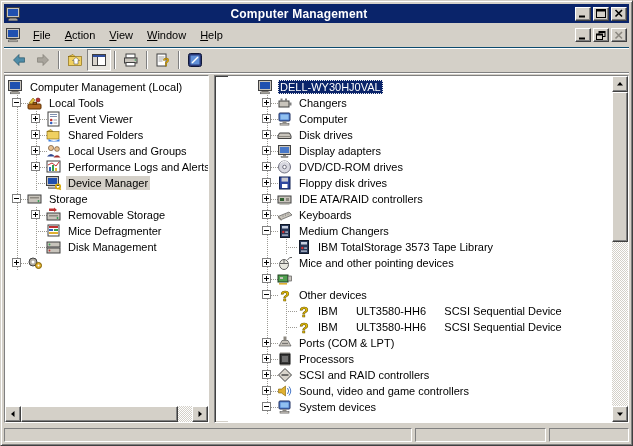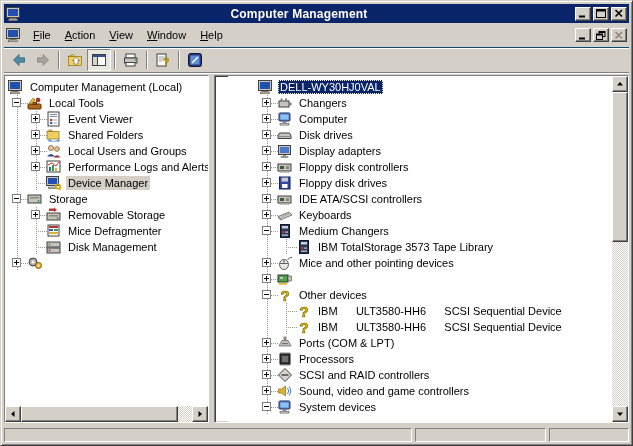--- a/index.html
+++ b/index.html
@@ -360,36 +360,35 @@
                 <path d="M2.5 6 L12.5 6 L14 9 L14 11.5 L1 11.5 L1 9 Z" fill="#C8C4BC" stroke="#404040"></path>
                 <rect x="2" y="9" width="11" height="1" fill="#8C8880"></rect>
               </svg></span><span class="tree-label">Disk drives</span></div>
           <div class="tree-row"><span class="cell line stub"><span class="expander plus"></span></span><span class="tree-icon"><svg width="16" height="16" viewBox="0 0 16 16">
                 <rect x="1.5" y="2.5" width="12" height="9" fill="#C8C4BC" stroke="#404040"></rect>
                 <rect x="3" y="4" width="9" height="6" fill="#4878C8"></rect>
                 <rect x="6" y="12" width="3" height="1.4" fill="#8C8880"></rect>
                 <rect x="4" y="13.4" width="7" height="1.2" fill="#C8C4BC" stroke="#404040" stroke-width="0.4"></rect>
               </svg></span><span class="tree-label">Display adapters</span></div>
           <div class="tree-row"><span class="cell line stub"><span class="expander plus"></span></span><span class="tree-icon"><svg width="16" height="16" viewBox="0 0 16 16">
+                <circle cx="7.5" cy="8" r="6" fill="#D8D8E0" stroke="#707080"></circle>
+                <circle cx="7.5" cy="8" r="1.8" fill="#fff" stroke="#707080"></circle>
+                <path d="M3.2 4.5 A5.5 5.5 0 0 1 11.8 4.5" stroke="#fff" fill="none"></path>
+              </svg></span><span class="tree-label">DVD/CD-ROM drives</span></div>
+          <div class="tree-row"><span class="cell line stub"><span class="expander plus"></span></span><span class="tree-icon"><svg width="16" height="16" viewBox="0 0 16 16">
+                <rect x="2.5" y="2" width="10.5" height="12" fill="#3048A0" stroke="#102050"></rect>
+                <rect x="4.5" y="2.6" width="6.5" height="4" fill="#C8C8D0"></rect>
+                <rect x="5" y="9" width="5.5" height="4" fill="#fff"></rect>
+              </svg></span><span class="tree-label">Floppy disk drives</span></div>
+          <div class="tree-row"><span class="cell line stub"><span class="expander plus"></span></span><span class="tree-icon"><svg width="16" height="16" viewBox="0 0 16 16">
                 <rect x="1" y="5" width="13" height="7" fill="#C8C4BC" stroke="#404040"></rect>
                 <rect x="3" y="7" width="4" height="3" fill="#306030"></rect>
                 <rect x="9" y="7" width="3" height="3" fill="#8C8880"></rect>
                 <rect x="2.5" y="12" width="10" height="1.6" fill="#A0A098"></rect>
-              </svg></span><span class="tree-label">Floppy disk controllers</span></div>
-          <div class="tree-row"><span class="cell line stub"><span class="expander plus"></span></span><span class="tree-icon"><svg width="16" height="16" viewBox="0 0 16 16">
-                <rect x="2.5" y="2" width="10.5" height="12" fill="#3048A0" stroke="#102050"></rect>
-                <rect x="4.5" y="2.6" width="6.5" height="4" fill="#C8C8D0"></rect>
-                <rect x="5" y="9" width="5.5" height="4" fill="#fff"></rect>
-              </svg></span><span class="tree-label">Floppy disk drives</span></div>
-          <div class="tree-row"><span class="cell line stub"><span class="expander plus"></span></span><span class="tree-icon"><svg width="16" height="16" viewBox="0 0 16 16">
-                <rect x="1" y="5" width="13" height="7" fill="#C8C4BC" stroke="#404040"></rect>
-                <rect x="3" y="7" width="4" height="3" fill="#306030"></rect>
-                <rect x="9" y="7" width="3" height="3" fill="#8C8880"></rect>
-                <rect x="2.5" y="12" width="10" height="1.6" fill="#A0A098"></rect>
-              </svg></span><span class="tree-label">IDE ATA/SCSI controllers</span></div>
+              </svg></span><span class="tree-label">IDE ATA/RAID controllers</span></div>
           <div class="tree-row"><span class="cell line stub"><span class="expander plus"></span></span><span class="tree-icon"><svg width="16" height="16" viewBox="0 0 16 16">
                 <path d="M1 9.5 L12 5 L15 8 L4.5 12.5 Z" fill="#C8C4BC" stroke="#404040" stroke-width="0.6"></path>
                 <path d="M1 9.5 L4.5 12.5 L4.5 14 L1 11 Z" fill="#8C8880"></path>
                 <circle cx="6" cy="9" r="0.5" fill="#606060"></circle>
                 <circle cx="8.5" cy="8" r="0.5" fill="#606060"></circle>
                 <circle cx="11" cy="7" r="0.5" fill="#606060"></circle>
               </svg></span><span class="tree-label">Keyboards</span></div>
           <div class="tree-row"><span class="cell line stub"><span class="expander minus"></span></span><span class="tree-icon"><svg width="16" height="16" viewBox="0 0 16 16">
                 <rect x="3.5" y="1.5" width="9" height="13" fill="#283858" stroke="#101828"></rect>
                 <rect x="5" y="3" width="6" height="2.5" fill="#C8D0E0"></rect>

